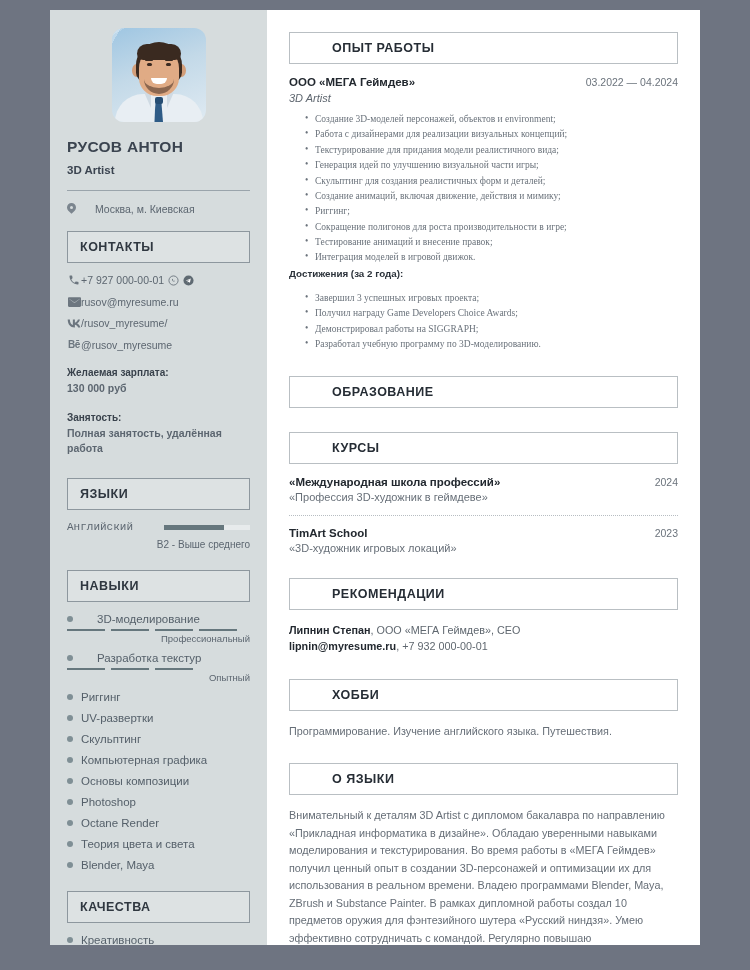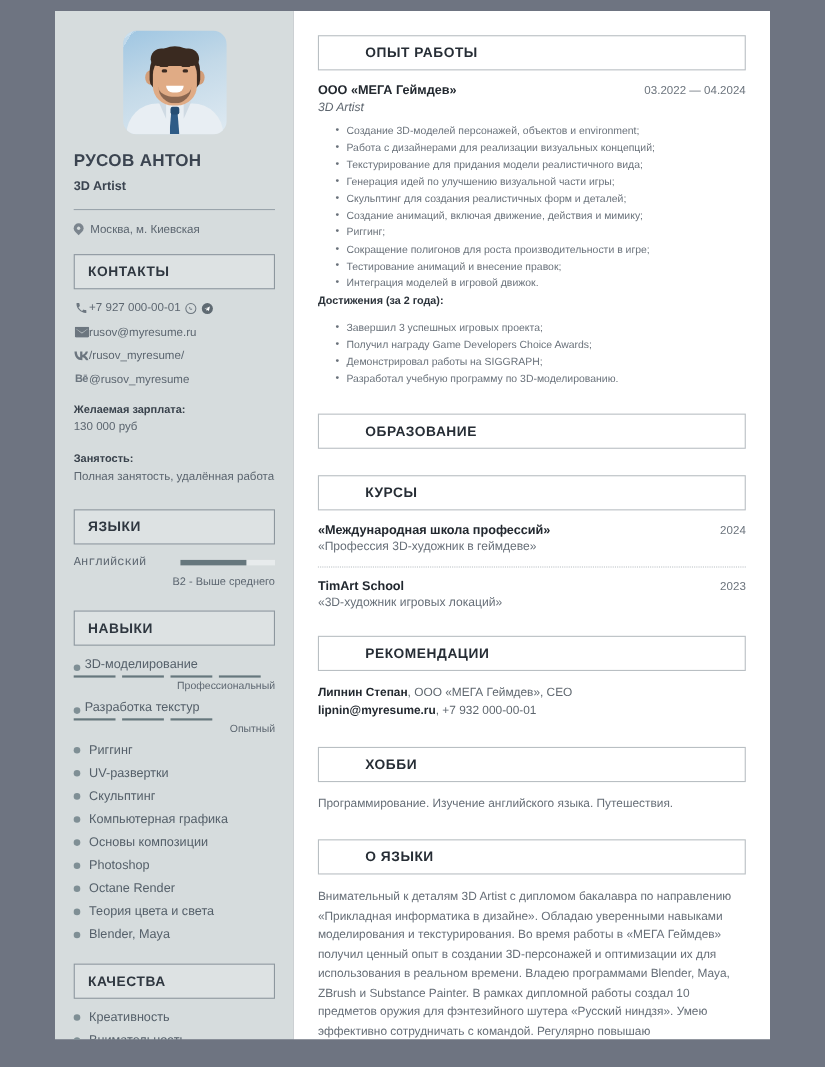--- a/index.html
+++ b/index.html
@@ -102,21 +102,21 @@
     width: 8px; height: 7px; background: #254d73; border-radius: 2px;
   }
 
   .person-name {
     font-size: 15.5px; font-weight: bold; color: #3b4450;
     letter-spacing: .3px; margin-bottom: 8px;
   }
   .person-role { font-size: 11.5px; font-weight: bold; color: #3b4450; }
   .divider { height: 1px; background: #9aa4ab; margin: 14px 0 12px 0; }
 
-  .loc-row { display: flex; align-items: center; gap: 6px; font-size: 10.5px; color: #5c6670; }
+  .loc-row { display: flex; align-items: center; gap: 19px; font-size: 10.5px; color: #5c6670; }
   .pin { width: 9px; height: 12px; position: relative; flex-shrink: 0; }
   .pin:before {
     content: ""; position: absolute; left: 0; top: 0; width: 9px; height: 9px;
     background: #7b858e; border-radius: 50% 50% 50% 0; transform: rotate(-45deg);
   }
   .pin:after {
     content: ""; position: absolute; left: 3px; top: 3px; width: 3px; height: 3px;
     background: #d6dcdd; border-radius: 50%;
   }
 
@@ -129,49 +129,49 @@
 
   .contact-row {
     display: flex; align-items: center; gap: 0;
     font-size: 10.5px; color: #5c6670; margin-bottom: 9px; line-height: 1.2;
   }
   .c-ico { width: 14px; flex-shrink: 0; display: flex; align-items: center; justify-content: center; color: #6c767f; }
   .c-ico svg { display: block; }
   .bei { font-size: 10px; font-weight: bold; color: #6c767f; letter-spacing: -.5px; }
   .mini-ic { display: inline-flex; vertical-align: -2px; margin-left: 4px; }
 
-  .kv { margin-top: 14px; font-size: 10.5px; color: #5c6670; line-height: 1.45; }
+  .kv { margin-top: 14px; font-size: 10.5px; color: #5c6670; line-height: 1.45; font-weight: bold; }
   .kv b { color: #39424c; font-size: 10px; }
 
   .lang-row { display: flex; align-items: center; justify-content: space-between; font-size: 11px; color: #5c6670; font-family: Liberation Mono, monospace; }
   .bar { width: 86px; height: 5px; background: #e7ebec; position: relative; }
   .bar > i { position: absolute; left: 0; top: 0; height: 100%; background: #66777d; }
   .lang-lvl { text-align: right; font-size: 10px; color: #5c6670; margin-top: 6px; }
 
-  .skill-name { display: flex; align-items: flex-end; gap: 4px; font-size: 11.5px; color: #55606a; }
+  .skill-name { display: flex; align-items: center; gap: 24px; font-size: 11.5px; color: #55606a; }
   .dot { width: 6px; height: 6px; border-radius: 50%; background: #7f8f95; flex-shrink: 0; }
   .segs { display: flex; gap: 6px; margin: 4px 0 0 0; }
   .segs > i { height: 2px; width: 38px; background: #66777d; display: block; }
   .segs > i.off { background: transparent; }
   .skill-lvl { text-align: right; font-size: 9.5px; color: #5c6670; margin-top: 2px; margin-bottom: 8px; }
   .plain-skill { display: flex; align-items: center; gap: 8px; font-size: 11.5px; color: #55606a; margin-bottom: 9px; }
 
   
   .main {
     flex: 1; background: #ffffff; padding: 22px 22px 22px 22px;
   }
   .main .sec-head { margin: 0 0 12px 0; background: #fff; border: 1px solid #b9bfc3; color: #262d35; padding-left: 42px; }
   .main .sec-head.gap { margin-top: 24px; }
 
   .row-title { display: flex; justify-content: space-between; align-items: baseline; }
   .org { font-size: 11.5px; font-weight: bold; color: #22282f; }
   .date { font-size: 10.5px; color: #6b737c; white-space: nowrap; padding-left: 10px; }
   .role-it { font-size: 11px; font-style: italic; color: #5d656e; margin-top: 4px; }
 
-  ul.b { list-style: none; margin: 8px 0 0 16px; }
+  ul.b { list-style: none; margin: 8px 0 0 16px; font-family: Liberation Serif, serif; }
   ul.b li {
     font-size: 9.5px; color: #6a727b; line-height: 1.62; position: relative; padding-left: 10px;
   }
   ul.b li:before {
     content: "•"; position: absolute; left: 0; top: -1px; color: #6a727b;
   }
   .ach { font-size: 9.8px; font-weight: bold; color: #2b323a; margin-top: 2px; }
 
   .edu-title { font-size: 11.5px; font-weight: bold; color: #22282f; }
   .edu-sub { font-size: 11px; color: #676f78; margin-top: 3px; }

